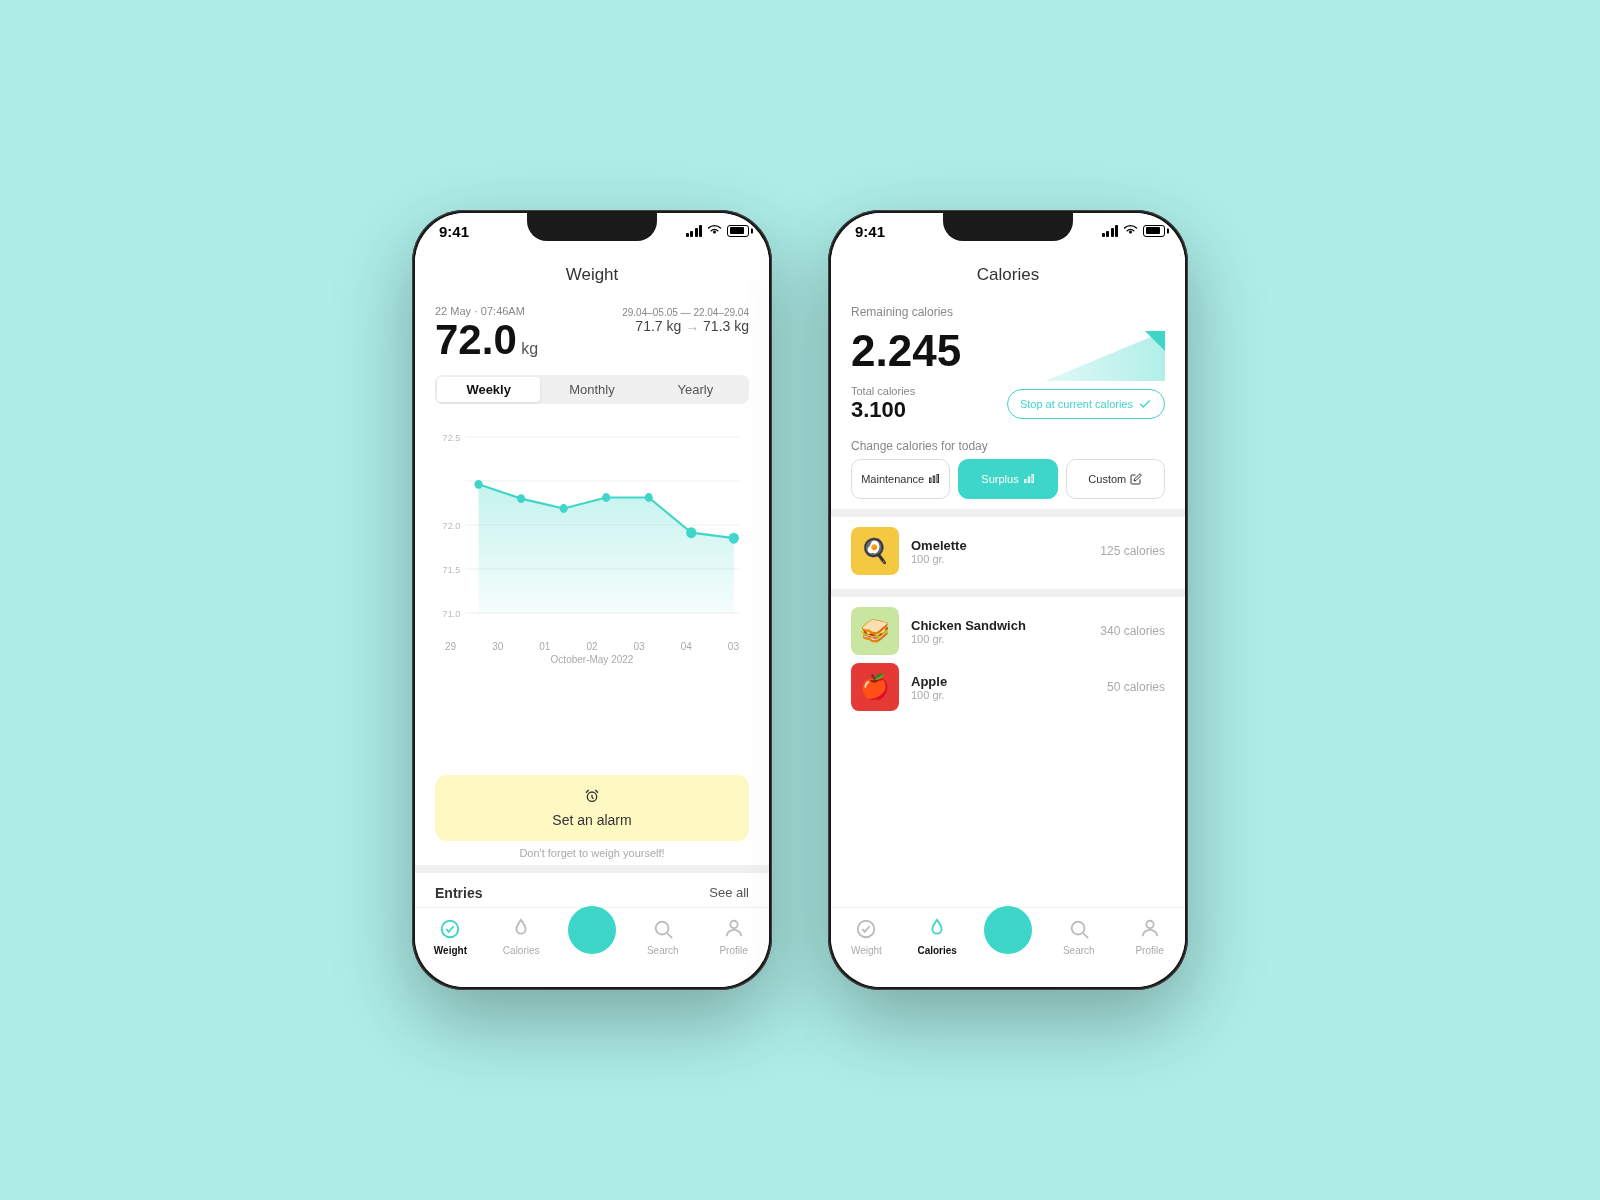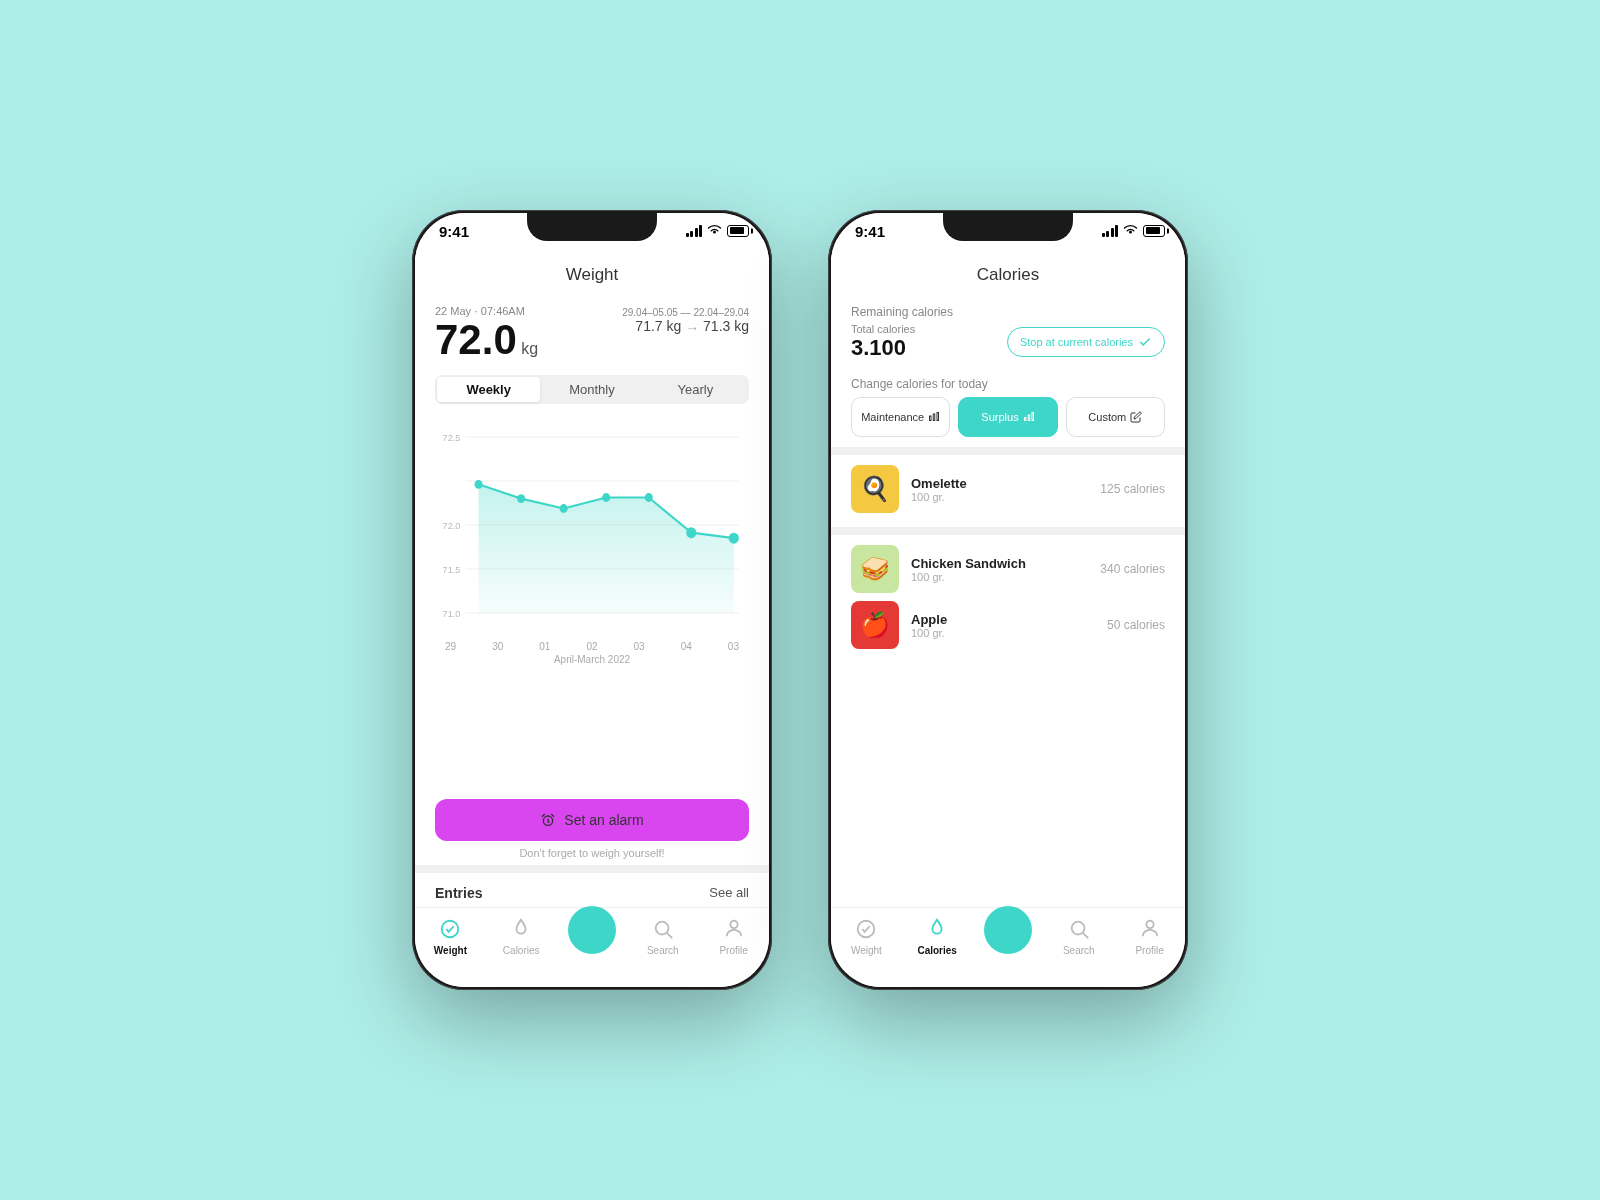--- a/index.html
+++ b/index.html
@@ -244,33 +244,34 @@
     .chart-period {
       text-align: center;
       font-size: 10px;
       color: #aaa;
       margin-top: 2px;
     }
 
     
     .alarm-btn {
       margin: 12px 20px 6px;
-      background: #d946ef;
+      background: #fef9c3;
       border: none;
       border-radius: 12px;
       padding: 13px;
       width: calc(100% - 40px);
       display: flex;
       align-items: center;
       justify-content: center;
       gap: 8px;
       font-size: 14px;
       color: #333;
       font-weight: 500;
       cursor: pointer;
+      flex-direction: column;
     }
 
     .alarm-reminder {
       text-align: center;
       font-size: 11px;
       color: #aaa;
       margin-bottom: 6px;
     }
 
     
@@ -641,21 +642,21 @@
           
           <div class="chart-xlabel">
             <span>29</span>
             <span>30</span>
             <span>01</span>
             <span>02</span>
             <span>03</span>
             <span>04</span>
             <span>03</span>
           </div>
-          <div class="chart-period">April-March 2022</div>
+          <div class="chart-period">October-May 2022</div>
         </div>
 
         <button class="alarm-btn">
           <svg width="16" height="16" viewBox="0 0 24 24" fill="none" stroke="#333" stroke-width="2">
             <circle cx="12" cy="13" r="7"></circle>
             <path d="M7 3L3 7M17 3l4 4M12 10v4l2 2"></path>
           </svg>
           <span>Set an alarm</span>
         </button>
         <div class="alarm-reminder">Don't forget to weigh yourself!</div>
@@ -739,20 +740,34 @@
             <div class="battery-fill"></div>
           </div>
         </div>
       </div>
 
       <div class="screen-content">
         <div class="page-title">Calories</div>
 
         <div class="calories-section">
           <div class="calories-label">Remaining calories</div>
+          <div class="calories-row">
+            <span class="calories-big">2.245</span>
+
+            <svg class="calories-chart-mini" viewBox="0 0 120 60">
+              <defs>
+                <linearGradient id="triGrad" x1="0" y1="0" x2="1" y2="0">
+                  <stop offset="0%" stop-color="#3dd6c8" stop-opacity="0.15"></stop>
+                  <stop offset="100%" stop-color="#3dd6c8" stop-opacity="0.4"></stop>
+                </linearGradient>
+              </defs>
+              <polygon points="0,60 120,60 120,10" fill="url(#triGrad)"></polygon>
+              <polygon points="100,10 120,10 120,30" fill="#3dd6c8"></polygon>
+            </svg>
+          </div>
 
           <div class="total-calories-row">
             <div class="total-cal-left">
               <div class="tc-label">Total calories</div>
               <div class="tc-val">3.100</div>
             </div>
             <button class="stop-btn">
               <span>Stop at current calories</span>
               <svg width="14" height="14" viewBox="0 0 24 24" fill="none" stroke="#3dd6c8" stroke-width="2.5">
                   <polyline points="20 6 9 17 4 12"></polyline>

